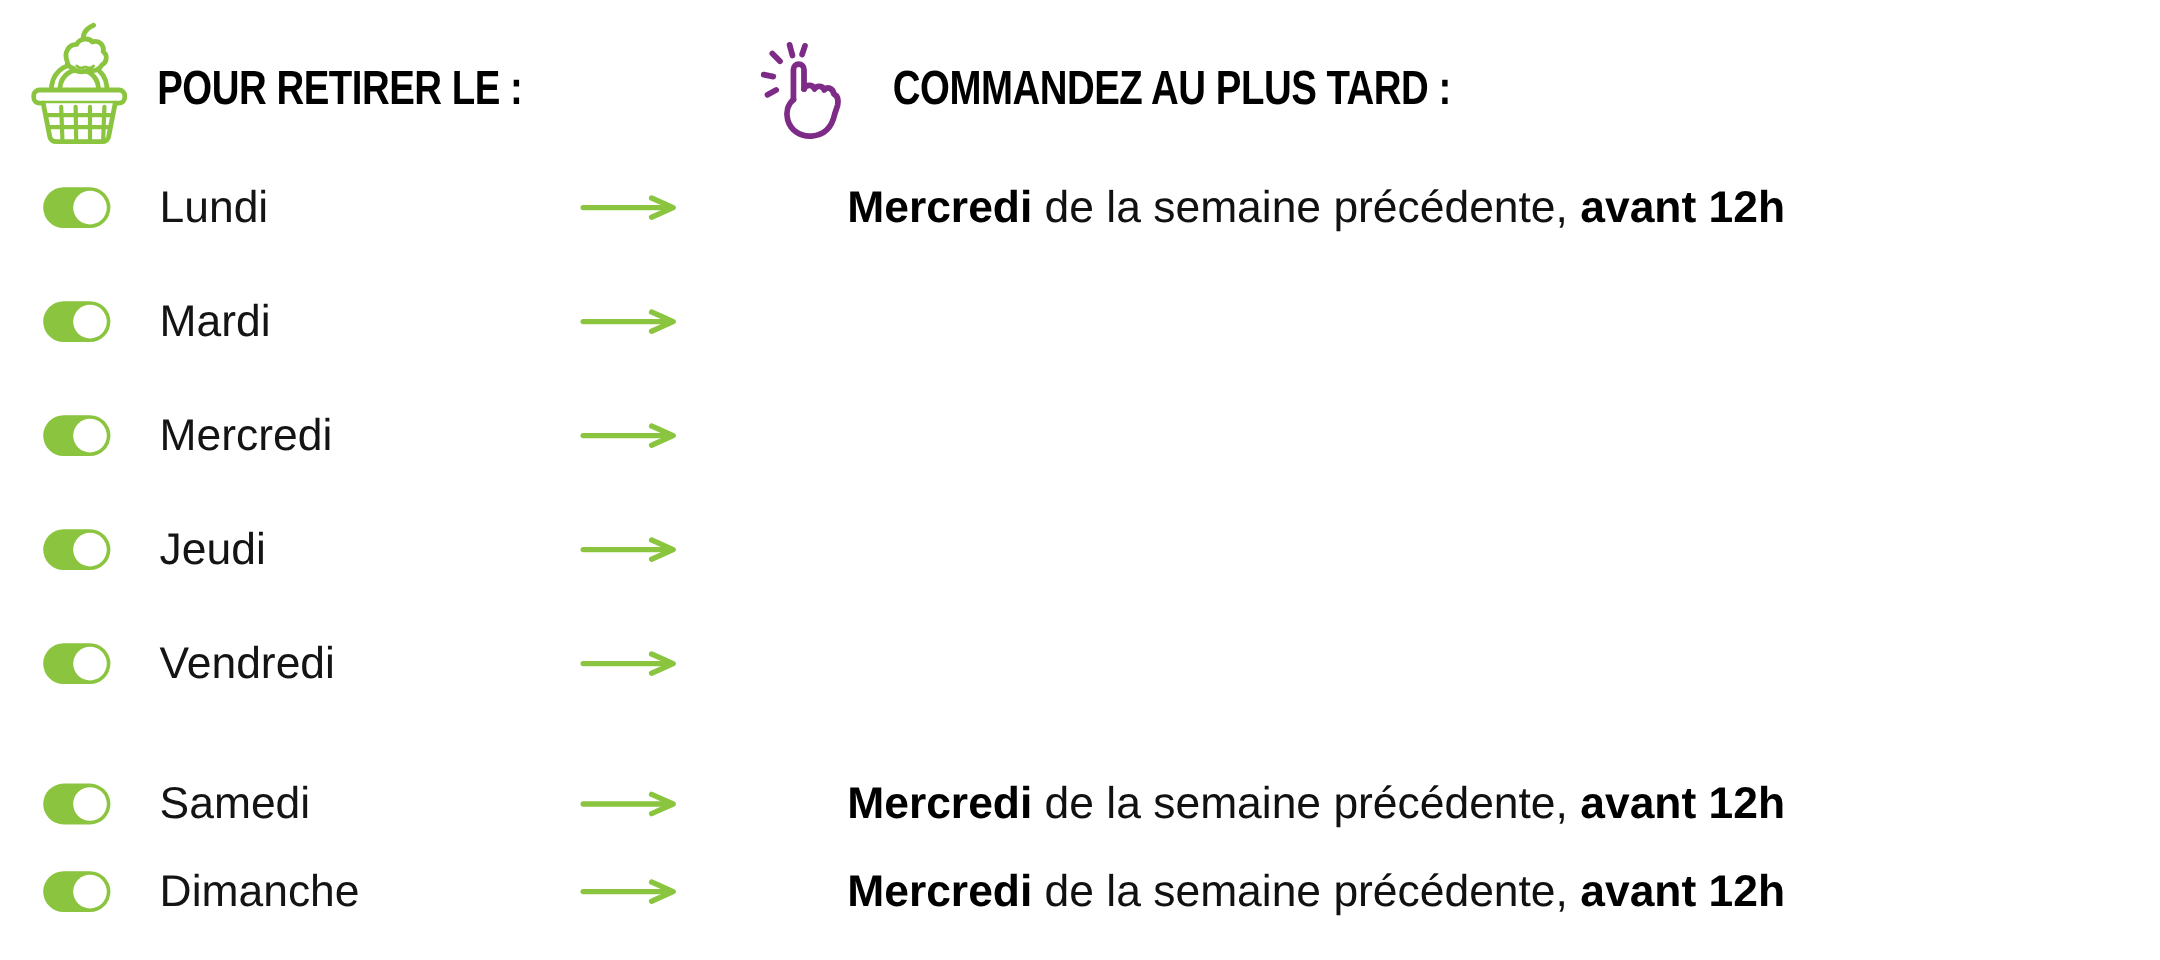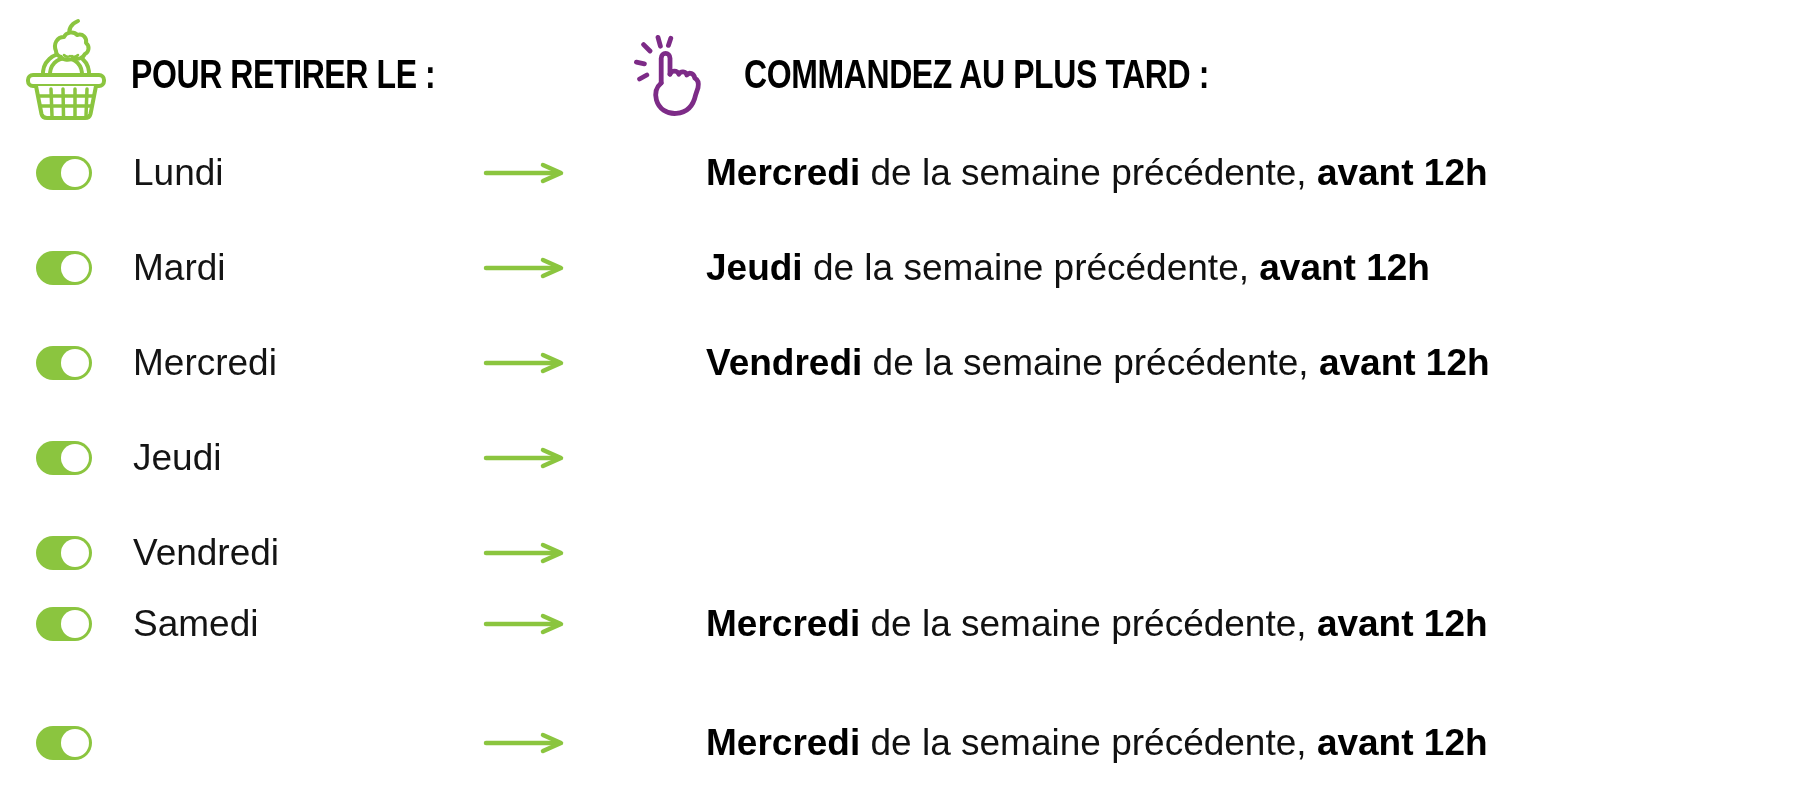--- a/index.html
+++ b/index.html
@@ -15,21 +15,21 @@
   .hlabel{
     position:absolute;top:54px;margin:0;font-size:40px;font-weight:700;color:#000;
     line-height:1;white-space:nowrap;letter-spacing:-0.5px;
     transform:scaleX(0.80);transform-origin:left top;display:inline-block;
   }
   .hlabel.pickup{left:131px;}
   .hlabel.order{left:744px;}
   
   .row{position:absolute;left:0;width:1800px;height:50px;}
   .row.r0{top:148px}.row.r1{top:243px}.row.r2{top:338px}
-  .row.r3{top:433px}.row.r4{top:528px}.row.r5{top:599px}.row.r6{top:718px}
+  .row.r3{top:433px}.row.r4{top:528px}.row.r5{top:645px}.row.r6{top:718px}
   .toggle{
     position:absolute;left:36px;top:50%;transform:translateY(-50%);
     width:56px;height:34px;border-radius:17px;background:#8bc53f;cursor:pointer;
   }
   .knob{position:absolute;top:3px;right:3px;width:28px;height:28px;border-radius:50%;background:#ffffff;}
   .day{
     position:absolute;left:133px;top:50%;transform:translateY(-50%);
     font-size:37px;font-weight:400;color:#141414;white-space:nowrap;
   }
   .arrow{position:absolute;left:483px;top:50%;transform:translateY(-50%);}
@@ -96,41 +96,31 @@
 
   <section class="row r1">
     <div class="toggle" role="switch" aria-checked="true">
       <div class="knob"></div>
     </div>
     <div class="day">Mardi</div>
     <svg class="arrow" width="96" height="22" viewBox="0 0 96 22" fill="none" stroke="#8bc53f" stroke-width="4.5" stroke-linecap="round" stroke-linejoin="round">
         <path d="M3,11 H72"></path>
         <path d="M60,3 L78,11 L60,19"></path>
       </svg>
-    <div class="deadline">
-      <b>Jeudi</b>
-      <span>de la semaine précédente,</span>
-      <b>avant 12h</b>
-    </div>
   </section>
 
   <section class="row r2">
     <div class="toggle" role="switch" aria-checked="true">
       <div class="knob"></div>
     </div>
     <div class="day">Mercredi</div>
     <svg class="arrow" width="96" height="22" viewBox="0 0 96 22" fill="none" stroke="#8bc53f" stroke-width="4.5" stroke-linecap="round" stroke-linejoin="round">
         <path d="M3,11 H72"></path>
         <path d="M60,3 L78,11 L60,19"></path>
       </svg>
-    <div class="deadline">
-      <b>Vendredi</b>
-      <span>de la semaine précédente,</span>
-      <b>avant 12h</b>
-    </div>
   </section>
 
   <section class="row r3">
     <div class="toggle" role="switch" aria-checked="true">
       <div class="knob"></div>
     </div>
     <div class="day">Jeudi</div>
     <svg class="arrow" width="96" height="22" viewBox="0 0 96 22" fill="none" stroke="#8bc53f" stroke-width="4.5" stroke-linecap="round" stroke-linejoin="round">
         <path d="M3,11 H72"></path>
         <path d="M60,3 L78,11 L60,19"></path>
@@ -161,20 +151,21 @@
       <b>Mercredi</b>
       <span>de la semaine précédente,</span>
       <b>avant 12h</b>
     </div>
   </section>
 
   <section class="row r6">
     <div class="toggle" role="switch" aria-checked="true">
       <div class="knob"></div>
     </div>
+    <div class="day">Dimanche</div>
     <svg class="arrow" width="96" height="22" viewBox="0 0 96 22" fill="none" stroke="#8bc53f" stroke-width="4.5" stroke-linecap="round" stroke-linejoin="round">
         <path d="M3,11 H72"></path>
         <path d="M60,3 L78,11 L60,19"></path>
       </svg>
     <div class="deadline">
       <b>Mercredi</b>
       <span>de la semaine précédente,</span>
       <b>avant 12h</b>
     </div>
   </section>

